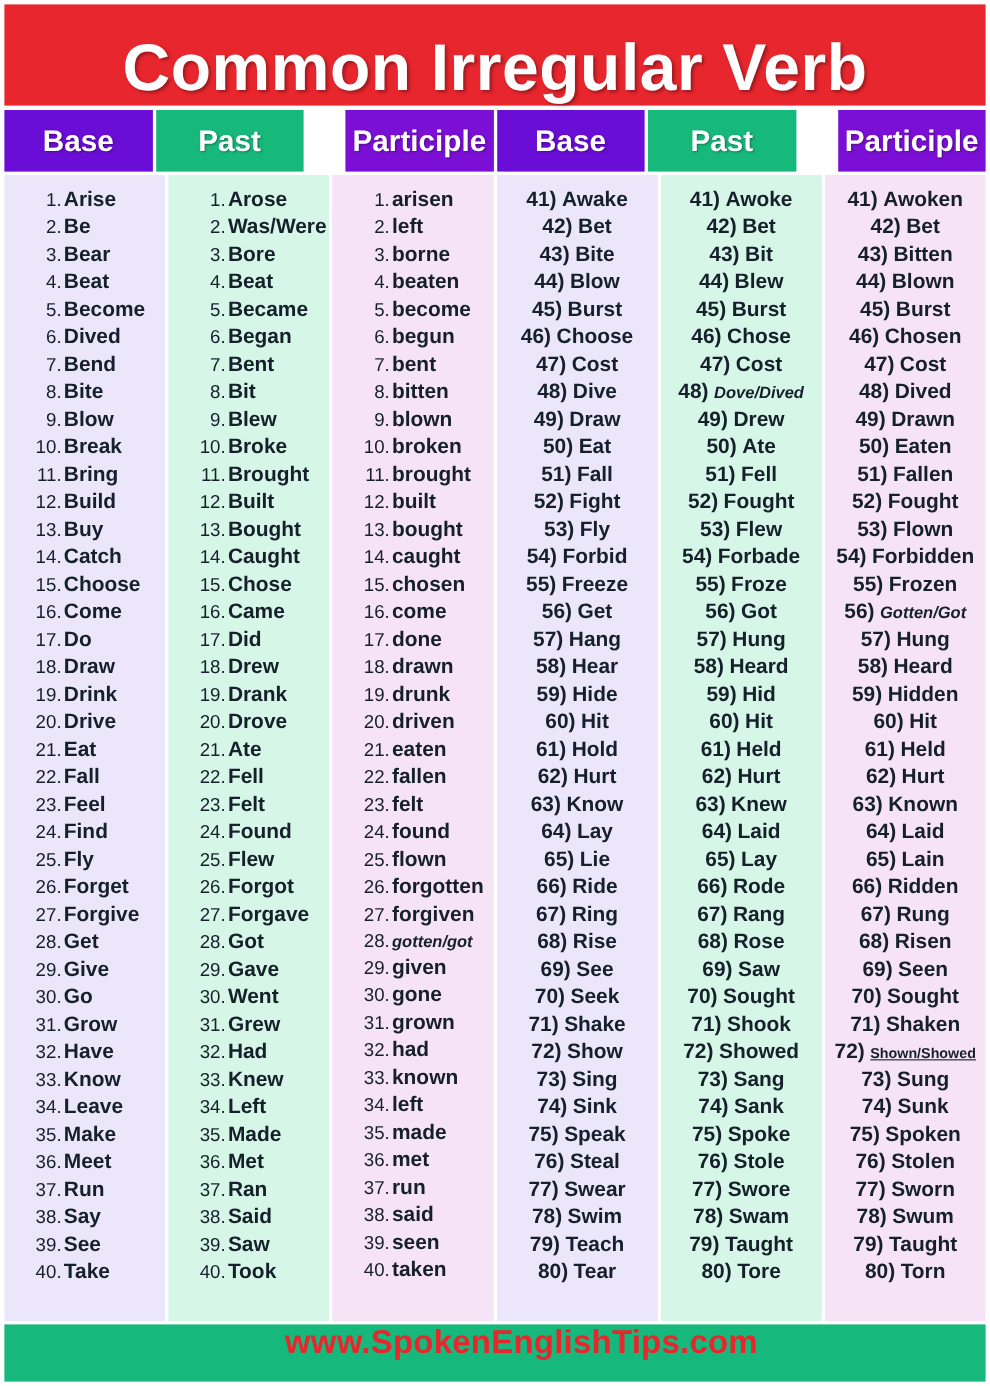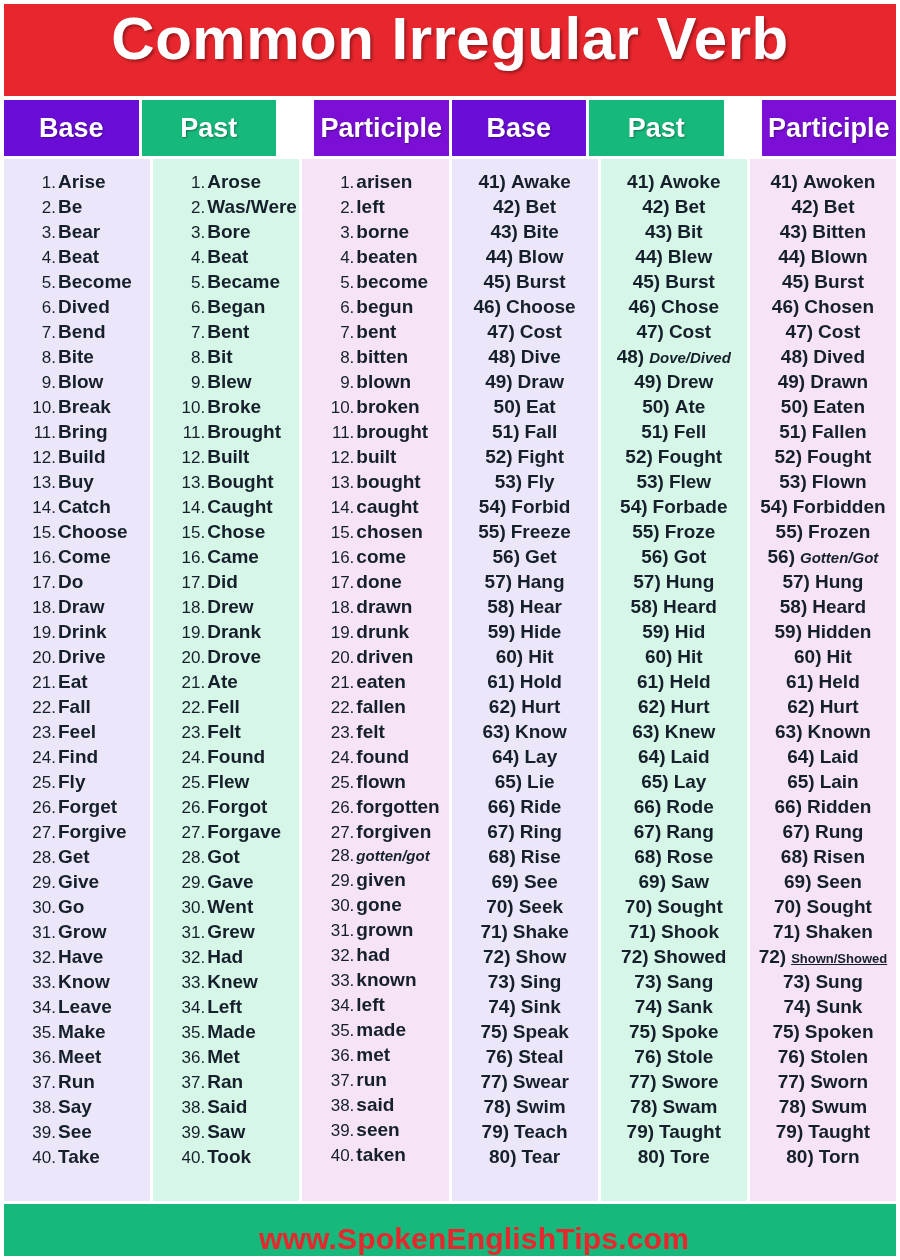--- a/index.html
+++ b/index.html
@@ -21,21 +21,21 @@
     flex-direction: column;
     background: #ffffff;
     box-sizing: border-box;
     padding: 4px;
   }
   
   .title-banner {
     background: #e8262d;
     height: 92px;
     display: flex;
-    align-items: flex-start;
+    align-items: flex-end;
     justify-content: center;
     flex: 0 0 auto;
   }
   .title-banner .title-text {
     color: #ffffff;
     font-size: 60px;
     font-weight: bold;
     letter-spacing: 0.5px;
     text-shadow: 2px 2px 3px rgba(0,0,0,0.35);
     white-space: nowrap;
@@ -115,21 +115,21 @@
   }
   .word { font-weight: bold; }
   .word.small { font-size: 15px; font-style: italic; }
   .word.xsmall { font-size: 13px; text-decoration: underline; }
   
   .footer {
     flex: 0 0 auto;
     height: 52px;
     background: #17b87b;
     display: flex;
-    align-items: flex-end;
+    align-items: flex-start;
     justify-content: center;
     margin-top: 3px;
     padding-left: 48px;
   }
   .footer .footer-text {
     color: #e8262d;
     font-size: 30px;
     font-weight: bold;
     letter-spacing: 0.2px;
     white-space: nowrap;

